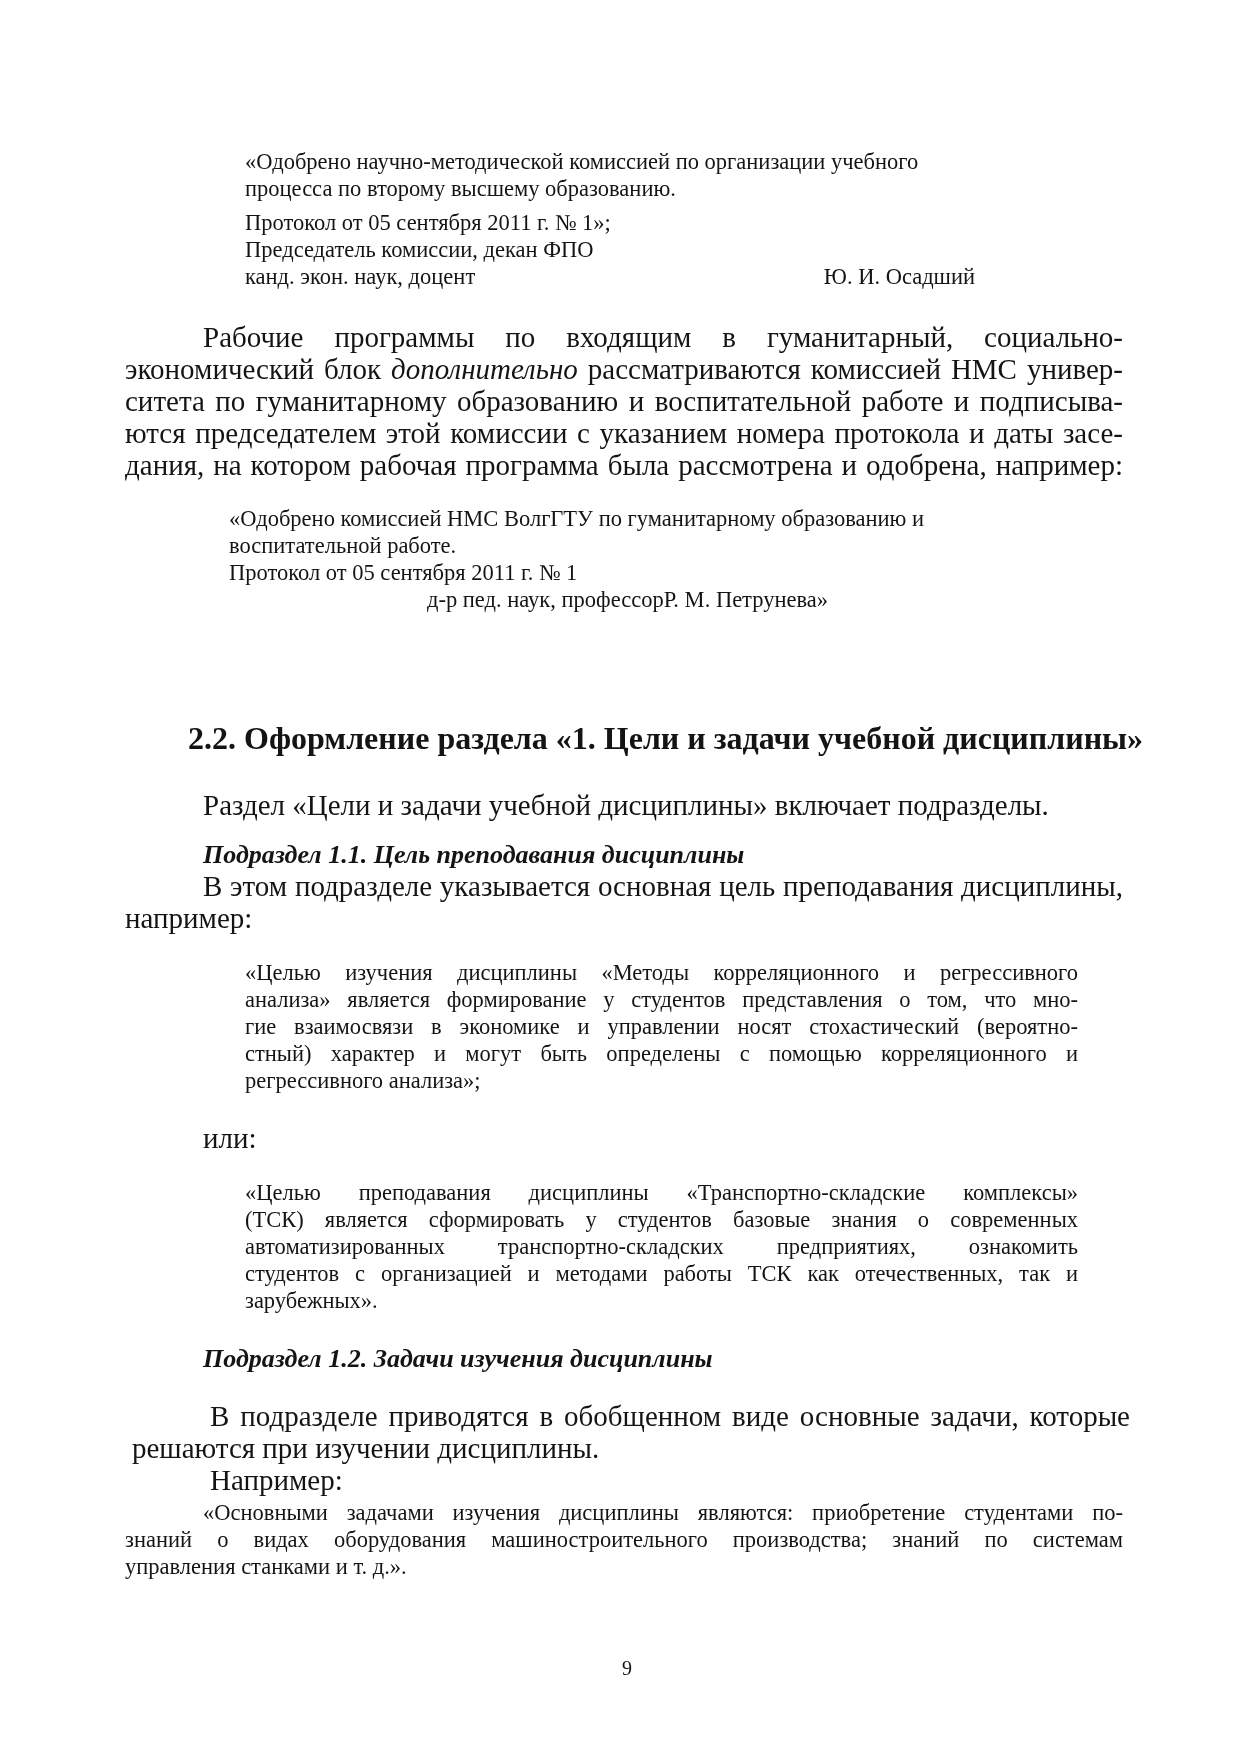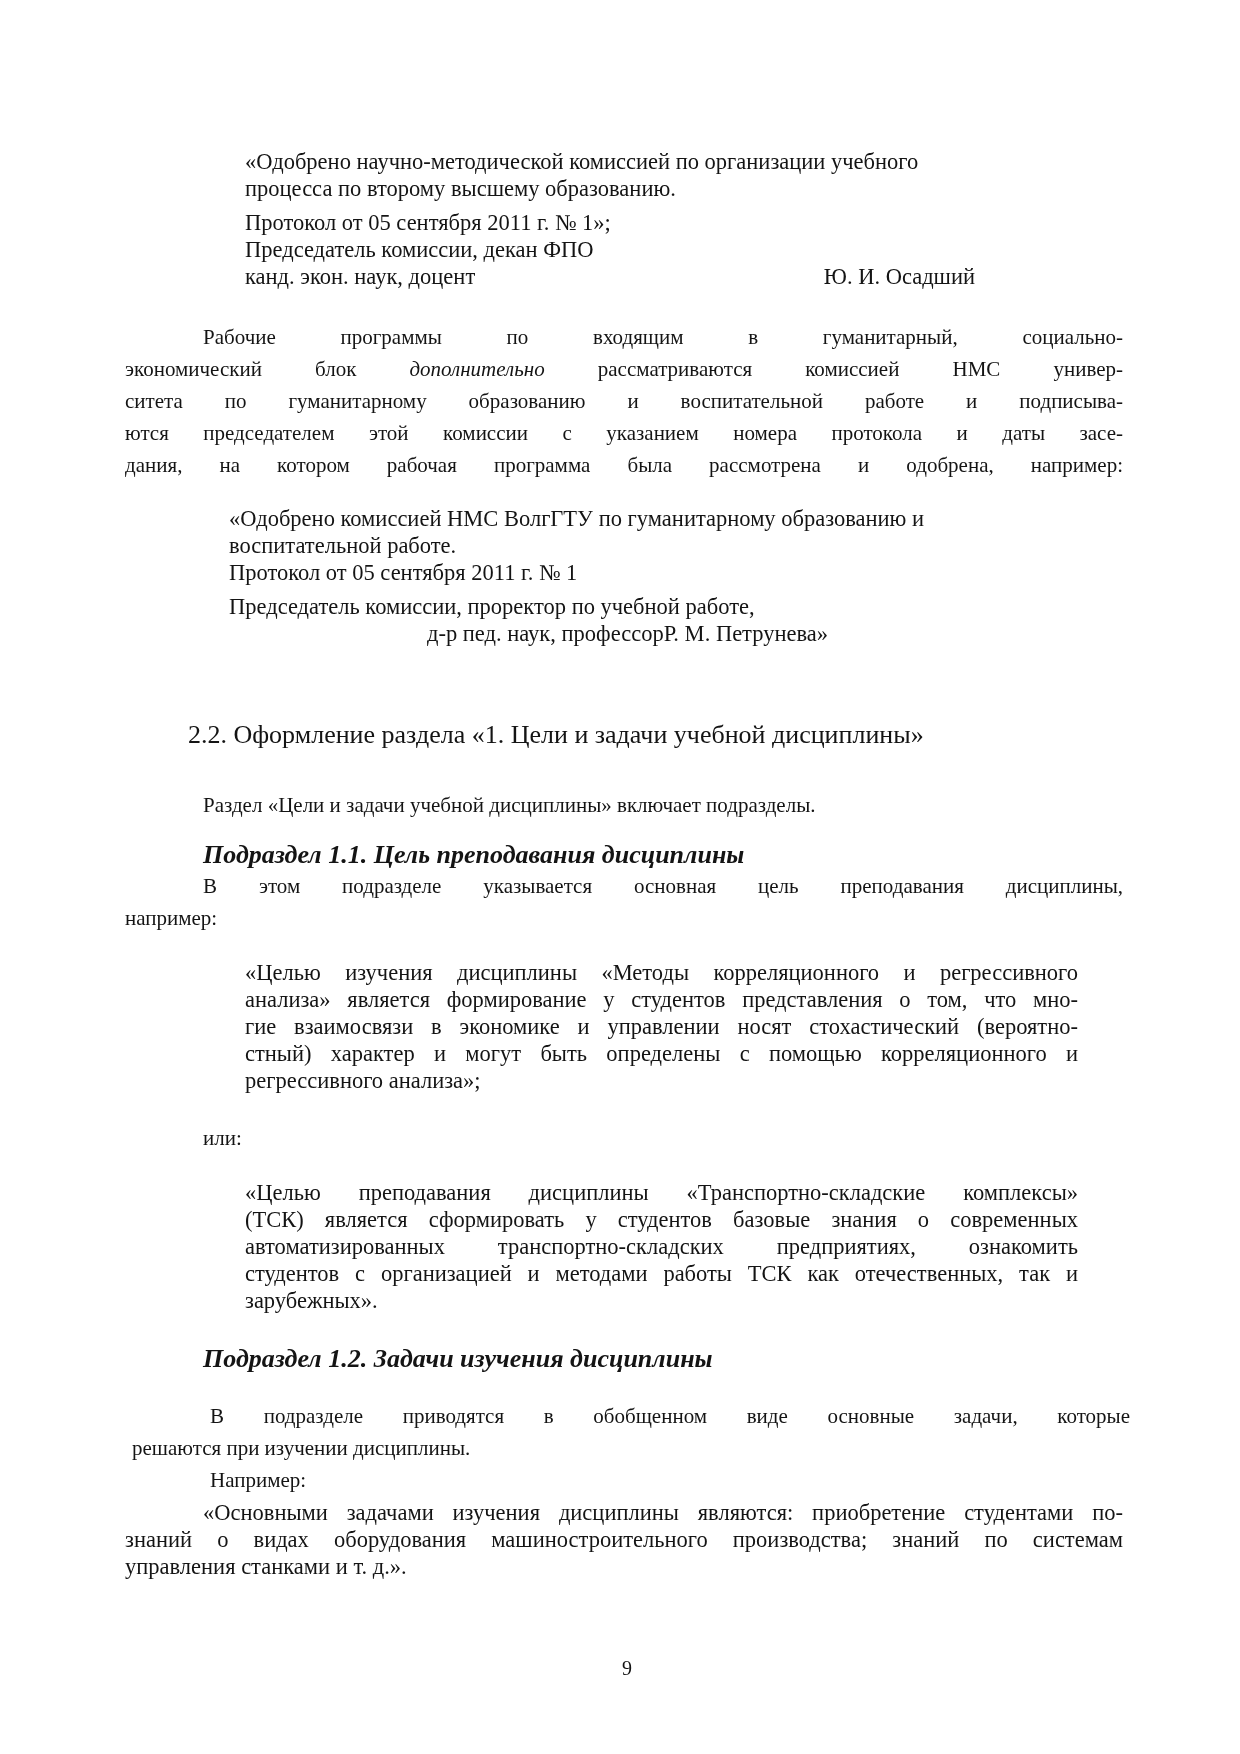--- a/index.html
+++ b/index.html
@@ -3,26 +3,26 @@
 <meta charset="utf-8">
 <style>
   html, body { margin: 0; padding: 0; background: #ffffff; }
   body { width: 1240px; height: 1754px; position: relative; overflow: hidden;
          font-family: "Liberation Serif", "DejaVu Serif", serif; color: #141414; }
   .page { position: absolute; left: 0; top: 0; width: 1240px; height: 1754px; background: #fff; }
   .blk { position: absolute; margin: 8px; }
   
   .small { font-size: 22.5px; line-height: 27px; }
   
-  .main { font-size: 21px; line-height: 32px; text-align: justify; }
+  .main { font-size: 29px; line-height: 32px; text-align: justify; }
   .line { display: block; white-space: nowrap; }
   .jl { display: block; text-align: justify; text-align-last: justify; white-space: normal; }
   .row { display: flex; justify-content: space-between; }
   .ital { font-style: italic; }
-  .heading { font-size: 26px; font-weight: normal; }
+  .heading { font-size: 32px; font-weight: bold; }
   .subhead { font-size: 26px; font-style: italic; font-weight: bold; }
   .pageno { font-size: 20px; }
 </style>
 </head>
 <body>
 
 <div class="page">
 
   <div class="blk small" style="left:237px; top:140px; width:800px;">
     <span class="line">«Одобрено научно-методической комиссией по организации учебного</span>
@@ -40,21 +40,20 @@
     <span class="jl"><span>экономический блок </span><span class="ital">дополнительно</span><span> рассматриваются комиссией НМС универ-</span></span>
     <span class="jl">ситета по гуманитарному образованию и воспитательной работе и подписыва-</span>
     <span class="jl">ются председателем этой комиссии с указанием  номера протокола и даты засе-</span>
     <span class="jl">дания, на котором рабочая программа была рассмотрена и одобрена, например:</span>
   </div>
 
   <div class="blk small" style="left:221px; top:497px; width:800px;">
     <span class="line">«Одобрено комиссией НМС ВолгГТУ  по гуманитарному образованию  и</span>
     <span class="line">воспитательной работе.</span>
     <span class="line">Протокол  от 05 сентября 2011 г. № 1</span>
-    <span class="line" style="margin-top:7px;">Председатель комиссии, проректор по учебной работе,</span>
     <div class="row" style="width:797px;justify-content:center;">
       <span>д-р пед. наук, профессор</span>
       <span>Р. М. Петрунева»</span>
     </div>
   </div>
 
   <div class="blk heading line" style="left:180px; top:712px;">2.2. Оформление раздела  «1. Цели и задачи учебной дисциплины»</div>
 
   <div class="blk main line" style="left:195px; top:781px;">Раздел «Цели и задачи учебной дисциплины» включает подразделы.</div>
 

